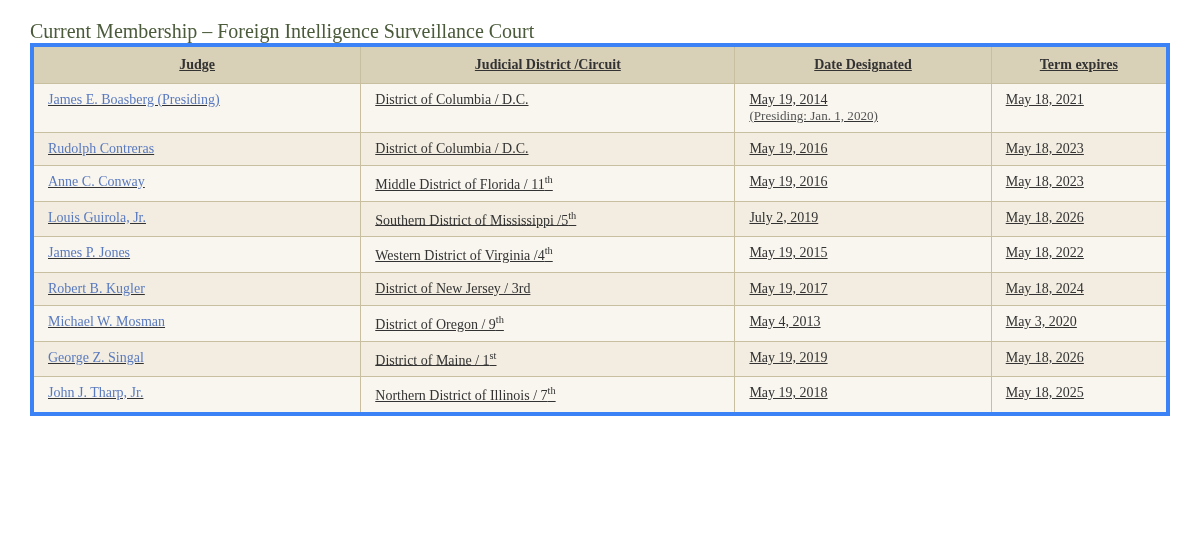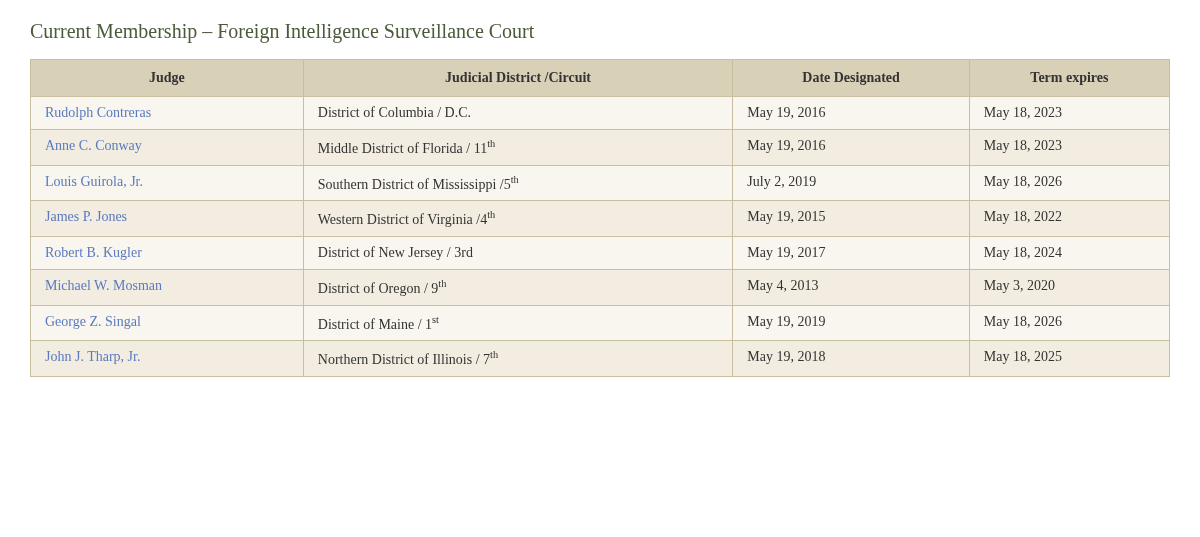--- a/index.html
+++ b/index.html
@@ -6,28 +6,28 @@
     body {
       font-family: Georgia, 'Times New Roman', serif;
       background: #fff;
       color: #333;
       padding: 20px 30px;
     }
     h1 {
       font-size: 1.25rem;
       font-weight: normal;
       color: #4a5a3a;
-      margin-bottom: 16px;
       font-family: Georgia, serif;
     }
     table {
       width: 100%;
       border-collapse: collapse;
-      border: 1px solid #3b82f6;
+      border: 4px solid #3b82f6;
       font-size: 0.875rem;
+      text-decoration: underline;
     }
     thead tr {
       background-color: #d9d0b8;
     }
     thead th {
       padding: 10px 14px;
       text-align: center;
       font-weight: bold;
       font-size: 0.875rem;
       color: #333;
@@ -68,20 +68,26 @@
 <table>
   <thead>
     <tr>
       <th>Judge</th>
       <th>Judicial District /Circuit</th>
       <th>Date Designated</th>
       <th>Term expires</th>
     </tr>
   </thead>
   <tbody id="table-body">
+  <tr>
+        <td><a href="#" class="judge-name">James E. Boasberg (Presiding)</a></td>
+        <td>District of Columbia / D.C.</td>
+        <td>May 19, 2014<br><span class="date-sub">(Presiding: Jan. 1, 2020)</span></td>
+        <td>May 18, 2021</td>
+      </tr>
       <tr>
         <td><a href="#" class="judge-name">Rudolph Contreras</a></td>
         <td>District of Columbia / D.C.</td>
         <td>May 19, 2016</td>
         <td>May 18, 2023</td>
       </tr>
       <tr>
         <td><a href="#" class="judge-name">Anne C. Conway</a></td>
         <td>Middle District of Florida / 11<sup>th</sup></td>
         <td>May 19, 2016</td>

